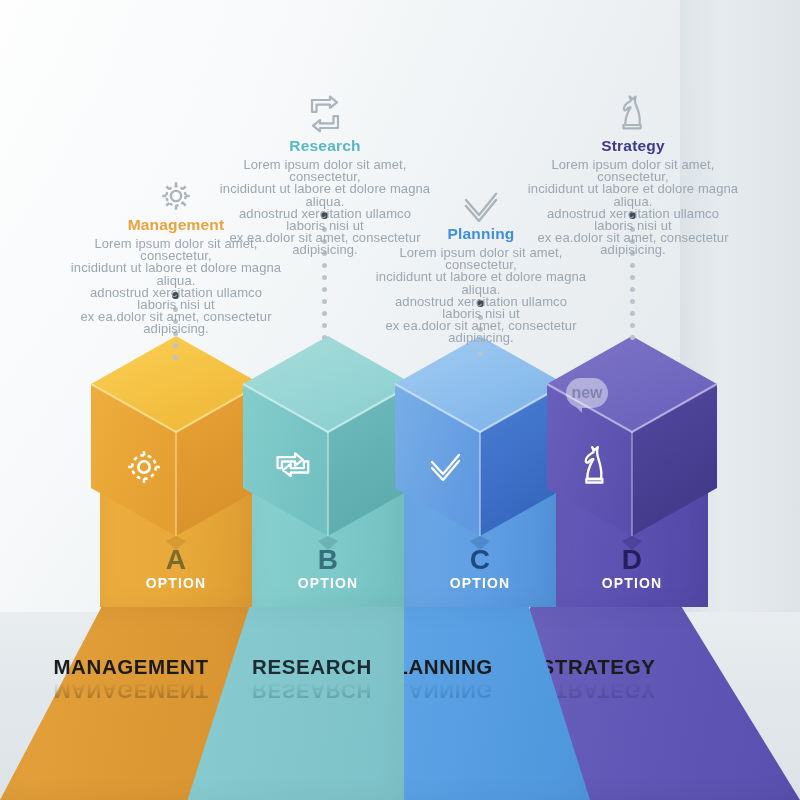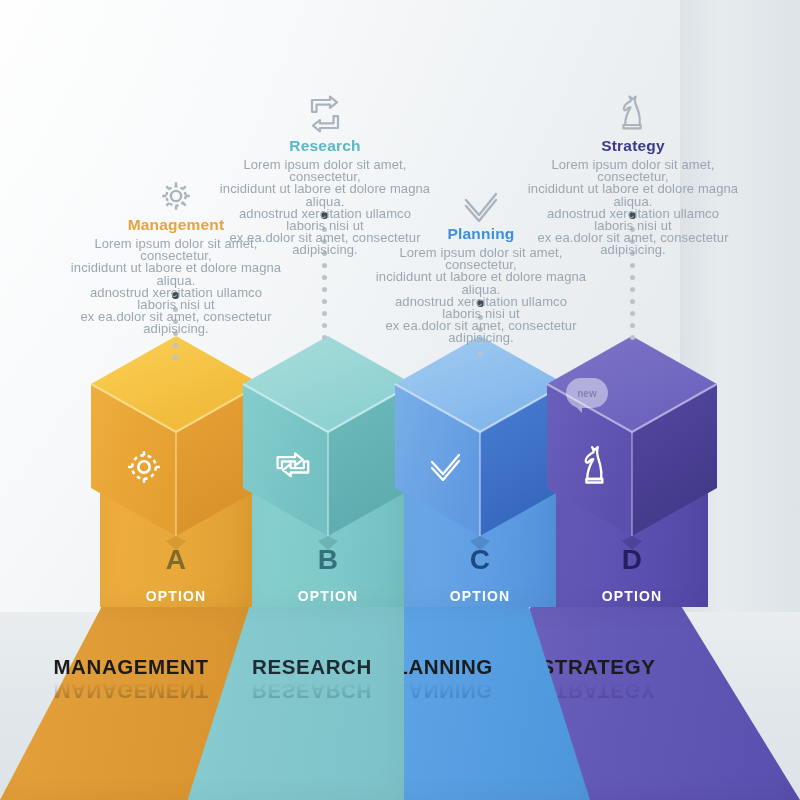--- a/index.html
+++ b/index.html
@@ -100,38 +100,38 @@
   .pillar { position: absolute; z-index: 10; }
   .pillar .face { position: absolute; inset: 0; }
   .pillar .optwrap {
     position: absolute; left: 0; width: 100%; text-align: center; z-index: 6;
   }
   .pillar .letter {
     font-size: 28px; font-weight: 700; line-height: 28px; letter-spacing: .5px;
   }
   .pillar .opt {
     font-size: 14px; font-weight: 700; color: #ffffff; letter-spacing: 1.1px;
-    line-height: 16px; margin-top: 14px;
+    line-height: 16px; margin-top: 1px;
   }
 
   
   .cube { position: absolute; z-index: 20; }
   .cube svg { display: block; overflow: visible; }
   .cube .cubeicon { position: absolute; z-index: 5; }
 
   
   #watermark {
     position: absolute; left: 566px; top: 378px; z-index: 60;
     display: flex; align-items: center; gap: 8px;
     opacity: .55; pointer-events: none;
   }
   #watermark .bubble {
     width: 42px; height: 30px; border-radius: 15px;
     background: rgba(244,246,247,.88);
-    color: #8e9aa4; font-size: 10px; font-weight: 700;
+    color: #8e9aa4; font-size: 16px; font-weight: 700;
     display: flex; align-items: center; justify-content: center;
     position: relative;
   }
   #watermark .bubble:after {
     content: ""; position: absolute; left: 9px; bottom: -5px;
     border-left: 7px solid transparent; border-right: 0 solid transparent;
     border-top: 7px solid rgba(244,246,247,.88);
   }
   #watermark .cn {
     font-size: 38px; font-weight: 700; color: rgba(247,249,250,.86);

